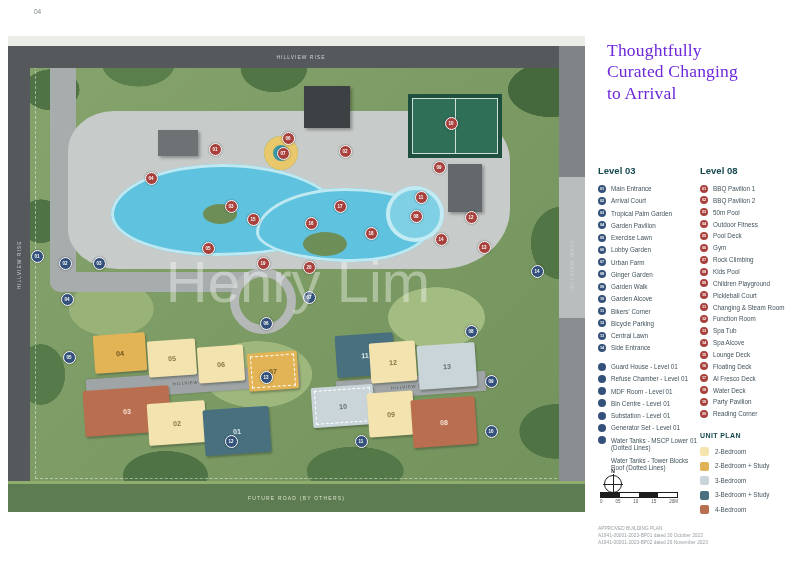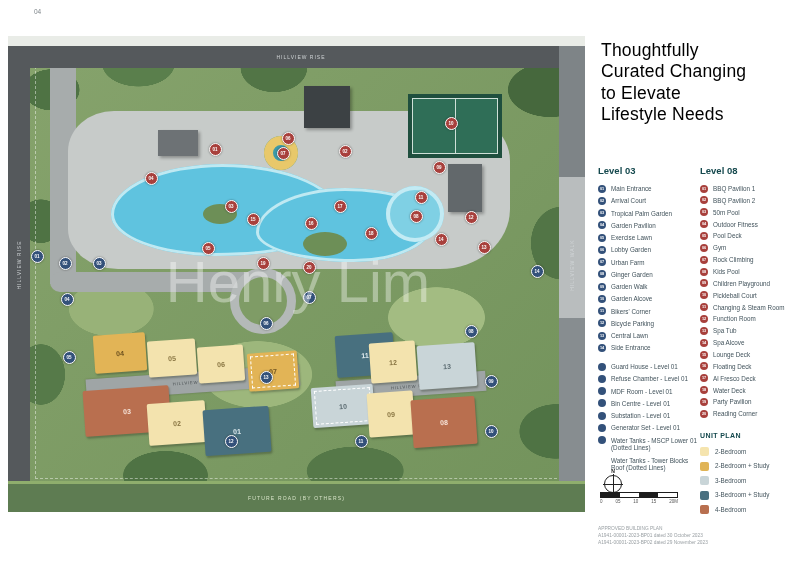--- a/index.html
+++ b/index.html
@@ -84,22 +84,22 @@
     display:flex;align-items:center;justify-content:center;font-size:4.5px;font-weight:bold;
     color:#fff;border:1px solid #fff;box-shadow:0 0 2px rgba(0,0,0,.5);z-index:5;}
   .mk.red{background:#a8403c;}
   .mk.navy{background:#33517a;}
 
   .watermark{position:absolute;left:70px;top:212px;width:440px;text-align:center;z-index:9;
     font-size:58px;color:rgba(255,255,255,.38);white-space:nowrap;pointer-events:none;}
 
   
   .panel{position:absolute;left:595px;top:0;width:200px;height:563px;background:#fff;}
-  .title{position:absolute;left:6px;top:40px;font-size:17.5px;line-height:1.22;
-    font-weight:500;color:#000000;letter-spacing:.2px;}
+  .title{position:absolute;left:12px;top:40px;font-size:17.5px;line-height:1.22;
+    font-weight:500;color:#6d28d9;letter-spacing:.2px;font-family:Liberation Serif, serif;}
   .col{position:absolute;width:100px;}
   #col1{left:3px;top:165px;}
   #col2{left:105px;top:165px;}
   .lvl-head{font-size:9.5px;font-weight:bold;color:#14484d;margin-bottom:9px;}
   .legend .li{display:flex;align-items:flex-start;margin-bottom:4.6px;}
   .legend.tight .li{margin-bottom:4.2px;}
   .badge{flex:0 0 auto;width:8px;height:8px;border-radius:50%;margin-right:5px;margin-top:-0.5px;
     display:flex;align-items:center;justify-content:center;font-size:3.8px;font-weight:bold;color:#fff;}
   .badge.bnavy{background:#33517a;}
   .badge.bred{background:#a8403c;}
@@ -220,22 +220,21 @@
     <span class="rlabel">FUTURE ROAD (BY OTHERS)</span>
   </div>
 
   <div class="watermark">Henry Lim</div>
 </div>
 
 <div class="panel">
   <div class="title">
       <div>Thoughtfully</div>
       <div>Curated Changing</div>
-      <div>to Elevate</div>
-      <div>Lifestyle Needs</div>
+      <div>to Arrival</div>
     </div>
 
   <div class="col" id="col1">
     <div class="lvl-head">Level 03</div>
     <div class="legend">
         <div class="li">
           <span class="badge bnavy">01</span>
           <span class="lbl">Main Entrance</span>
         </div>
         <div class="li">

